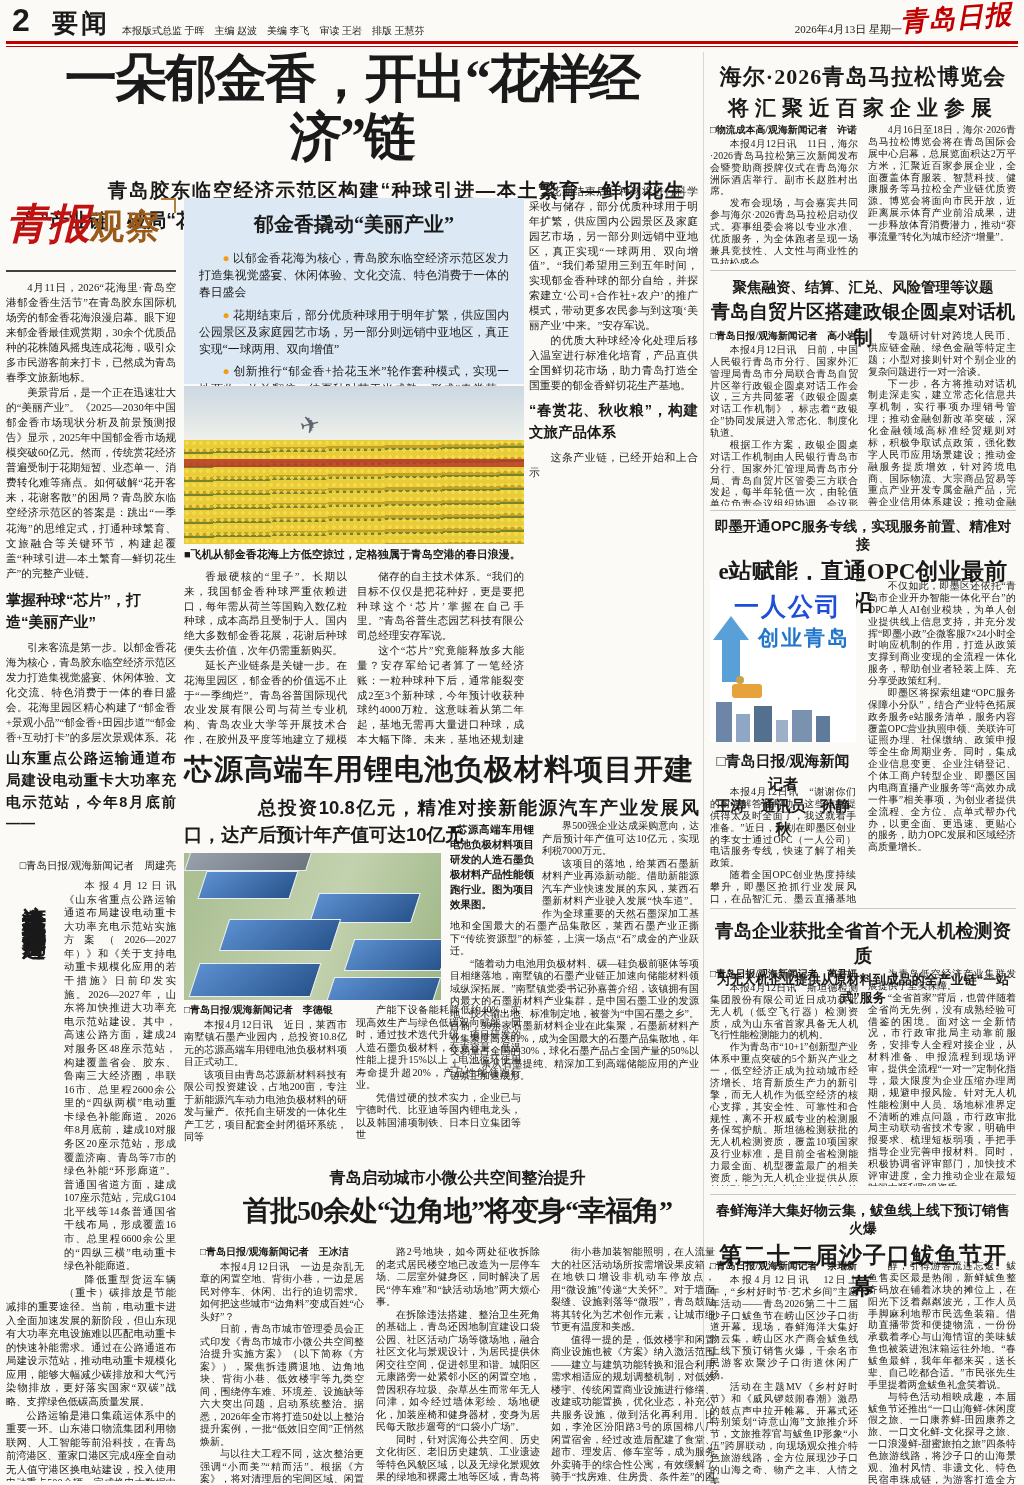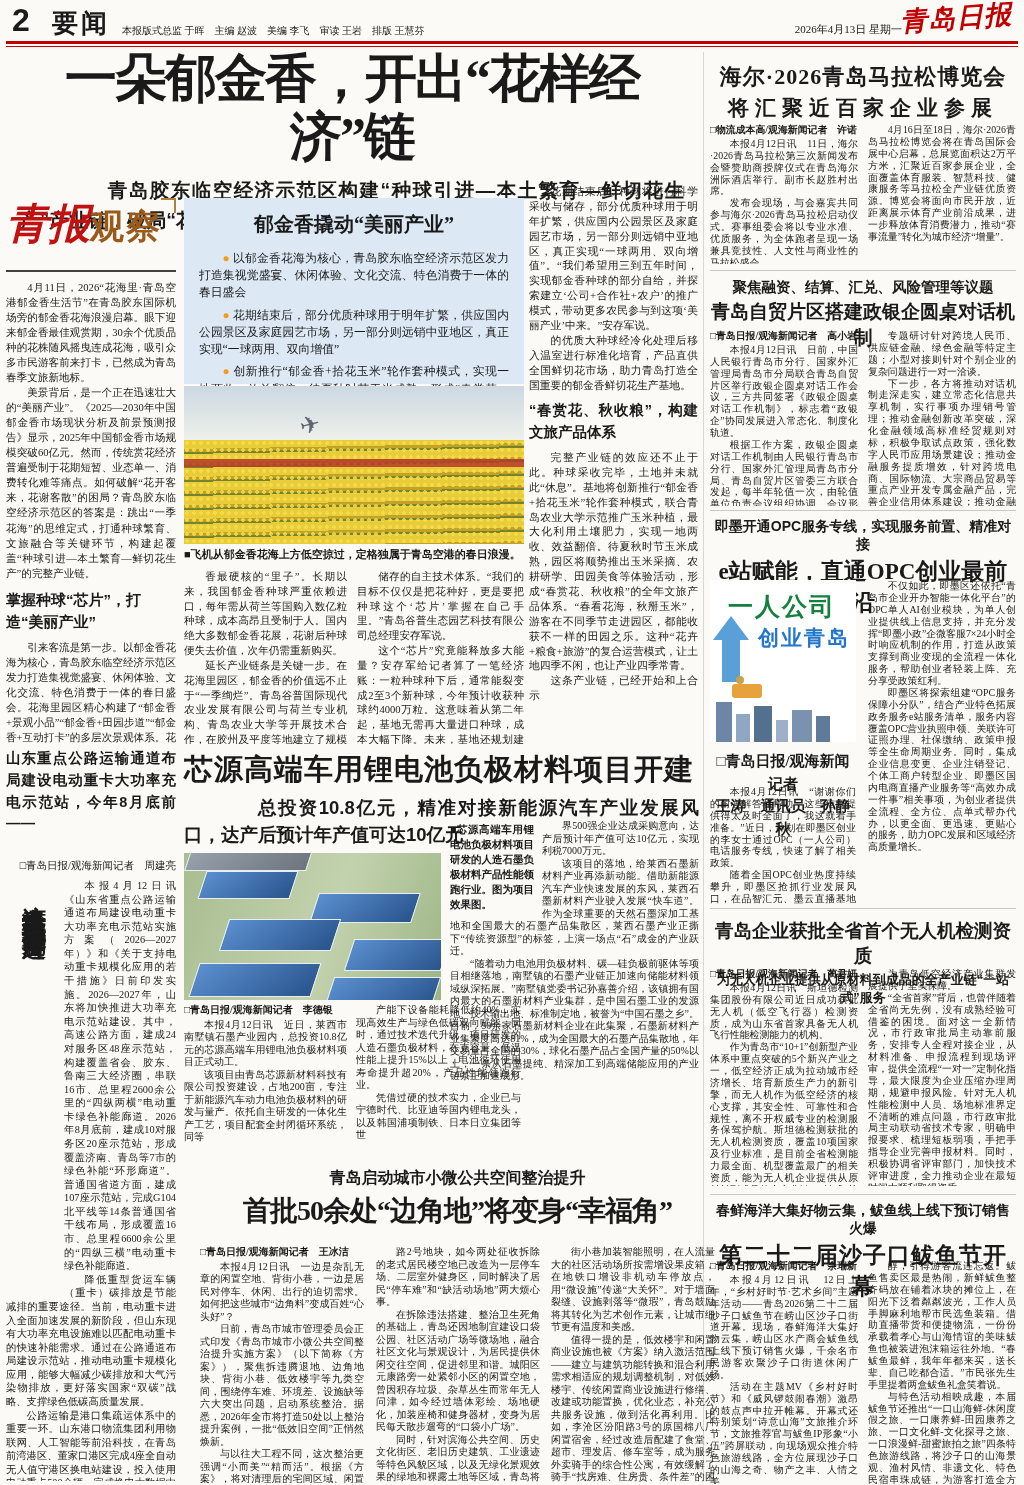--- a/index.html
+++ b/index.html
@@ -101,21 +101,21 @@
   .m-h { font:900 22px "Liberation Serif",serif; letter-spacing:1px; }
   .m-h2 { font:900 21px "Liberation Serif",serif; letter-spacing:6px; }
   .ftz-h { font:900 19px "Liberation Serif",serif; }
   .opc-h { font:900 23px "Liberation Serif",serif; }
   .drone-h { font:900 18.5px "Liberation Serif",serif; }
   .drone-deck { margin-top:3px; font:700 13px "Liberation Sans",sans-serif; text-align:center; }
   .mack-h { font:900 23px "Liberation Serif",serif; letter-spacing:1px; }
 
   
   .illus { position:absolute; left:0; top:62px; width:146px; height:162px; background:#ffffff; overflow:hidden; }
-  .illus-t1 { position:absolute; left:18px; top:10px; color:#15803d; font:900 25px "Liberation Serif",serif; letter-spacing:2px; }
+  .illus-t1 { position:absolute; left:24px; top:10px; color:#1d4ed8; font:900 25px "Liberation Serif",serif; letter-spacing:2px; }
   .illus-t2 { position:absolute; left:48px; top:44px; color:#2277cc; font:900 21px "Liberation Serif",serif; letter-spacing:2px; }
   .illus-arrow { position:absolute; left:12px; top:58px; width:18px; height:44px; background:#5aa0d8; }
   .illus-arrow::before { content:""; position:absolute; left:-9px; top:-22px;
       border:18px solid transparent; border-bottom:24px solid #5aa0d8; border-top:0; }
   .illus-person { position:absolute; left:22px; bottom:44px; width:30px; height:14px; background:#e8a23c; border-radius:3px; }
   .illus-person::before { content:""; position:absolute; left:4px; top:-8px; width:8px; height:8px; border-radius:50%; background:#caa14a; }
   .illus-city { position:absolute; left:0; right:0; bottom:0; height:44px;
       background-image:
         linear-gradient(#6d86a8,#6d86a8), linear-gradient(#8fa6c4,#8fa6c4),
         linear-gradient(#54708f,#54708f), linear-gradient(#9db0c8,#9db0c8),
@@ -183,21 +183,20 @@
       <p>储存的自主技术体系。“我们的目标不仅仅是把花种好，更是要把种球这个‘芯片’掌握在自己手里。”青岛谷普生态园艺科技有限公司总经理安存军说。</p>
       <p>这个“芯片”究竟能释放多大能量？安存军给记者算了一笔经济账：一粒种球种下后，通常能裂变成2至3个新种球，今年预计收获种球约4000万粒。这意味着从第二年起，基地无需再大量进口种球，成本大幅下降。未来，基地还规划建设年产3000万枝郁金香鲜切花的温室，采用土培与水培两种高效模式，将周长12厘米以上</p>
     </div>
   <div class="colD txt">
     <div class="txt">
         <p>花期结束后，种球将进行科学采收与储存，部分优质种球用于明年扩繁，供应国内公园景区及家庭园艺市场，另一部分则远销中亚地区，真正实现“一球两用、双向增值”。“我们希望用三到五年时间，实现郁金香种球的部分自给，并探索建立‘公司+合作社+农户’的推广模式，带动更多农民参与到这项‘美丽产业’中来。”安存军说。</p>
         <p>的优质大种球经冷化处理后移入温室进行标准化培育，产品直供全国鲜切花市场，助力青岛打造全国重要的郁金香鲜切花生产基地。</p>
       </div>
     <div class="colD-sub">“春赏花、秋收粮”，构建文旅产品体系</div>
     <div class="txt">
-        <p>完整产业链的效应还不止于此。种球采收完毕，土地并未就此“休息”。基地将创新推行“郁金香+拾花玉米”轮作套种模式，联合青岛农业大学示范推广玉米种植，最大化利用土壤肥力，实现一地两收、效益翻倍。待夏秋时节玉米成熟，园区将顺势推出玉米采摘、农耕研学、田园美食等体验活动，形成“春赏花、秋收粮”的全年文旅产品体系。“春看花海，秋掰玉米”，游客在不同季节走进园区，都能收获不一样的田园之乐。这种“花卉+粮食+旅游”的复合运营模式，让土地四季不闲，也让产业四季常青。</p>
         <p>这条产业链，已经开始和上合示</p>
       </div>
   </div>
 
   <section class="truck">
     <div class="truck-kicker">山东重点公路运输通道布局建设电动重卡大功率充电示范站，今年8月底前——</div>
     <div class="truck-byl">□青岛日报/观海新闻记者　周建亮</div>
     <div class="truck-body txt">
       <div class="vtitle">济青等七市形成绿色补能『环形廊道』</div>
       <div>

